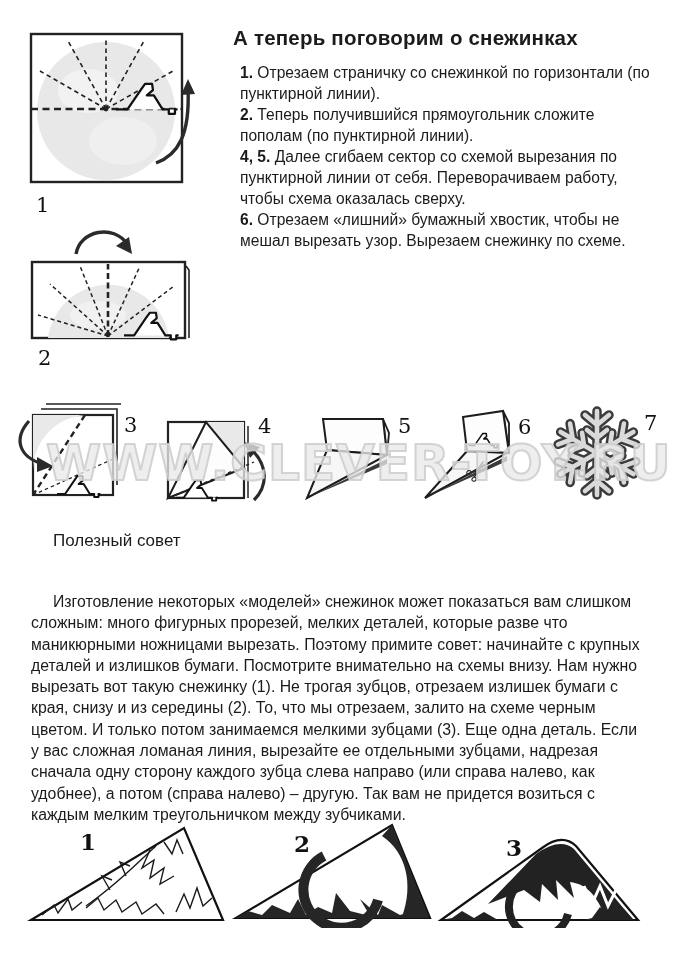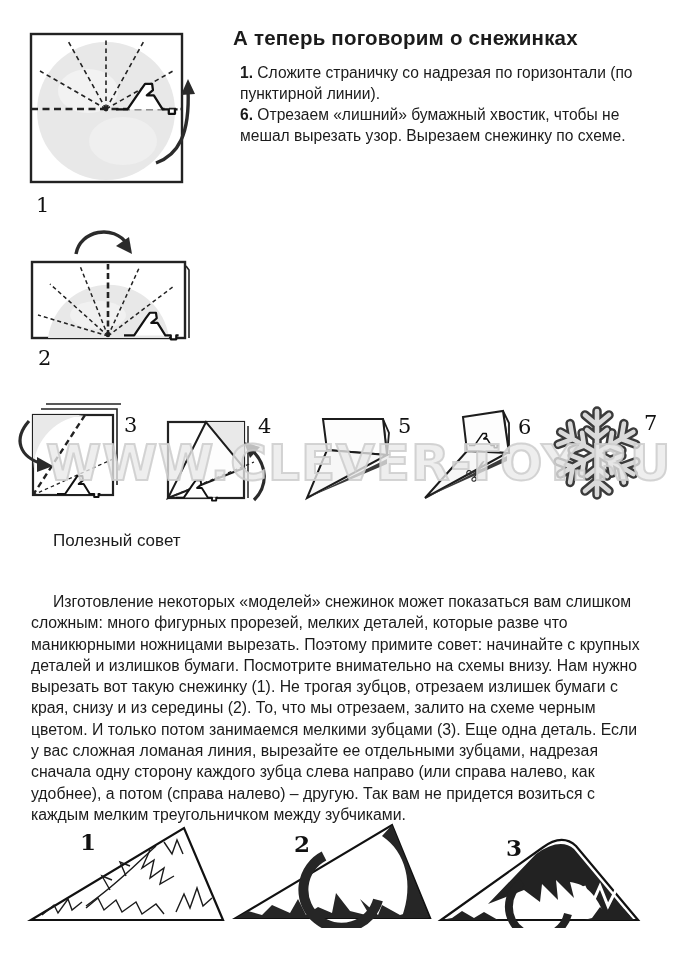--- a/index.html
+++ b/index.html
@@ -21,21 +21,23 @@
   svg{display:block;}
 </style>
 </head>
 <body>
 
 <div class="page">
 
   <div class="title">А теперь поговорим о снежинках</div>
 
   <div class="instructions">
-    <p class="instr"><span class="inum">1.</span> <span>Сложите страничку со надрезая по горизонтали (по пунктирной линии).</span></p>
+    <p class="instr"><span class="inum">1.</span> <span>Отрезаем страничку со снежинкой по горизонтали (по пунктирной линии).</span></p>
+    <p class="instr"><span class="inum">2.</span> <span>Теперь получившийся прямоугольник сложите пополам (по пунктирной линии).</span></p>
+    <p class="instr"><span class="inum">4, 5.</span> <span>Далее сгибаем сектор со схемой вырезания по пунктирной линии от себя. Переворачиваем работу, чтобы схема оказалась сверху.</span></p>
     <p class="instr"><span class="inum">6.</span> <span>Отрезаем «лишний» бумажный хвостик, чтобы не мешал вырезать узор. Вырезаем снежинку по схеме.</span></p>
   </div>
 
   <svg class="diagram" style="left:28px;top:31px;" width="172" height="158" viewBox="0 0 172 158">
     <rect x="3" y="3" width="151" height="148" fill="#fff" stroke="#222" stroke-width="2.4"></rect>
     <circle cx="78" cy="80" r="69" fill="#e8e8e8"></circle>
     <ellipse cx="60" cy="60" rx="30" ry="22" fill="#f2f2f2"></ellipse>
     <ellipse cx="95" cy="110" rx="34" ry="24" fill="#efefef"></ellipse>
     <g stroke="#222" fill="none">
       <line x1="3" y1="78" x2="154" y2="78" stroke-width="2.4" stroke-dasharray="7 4.5"></line>

